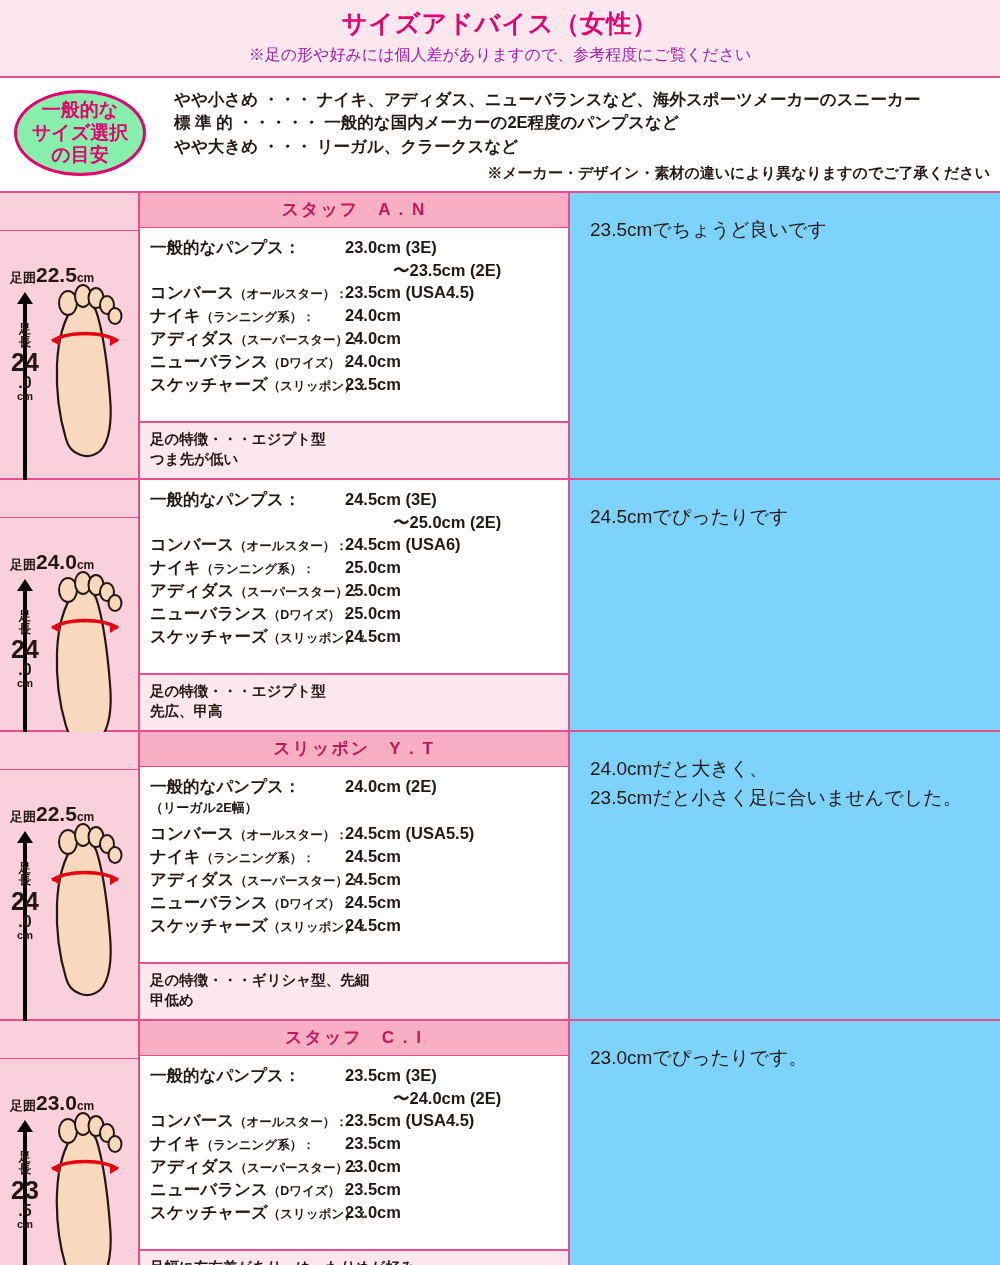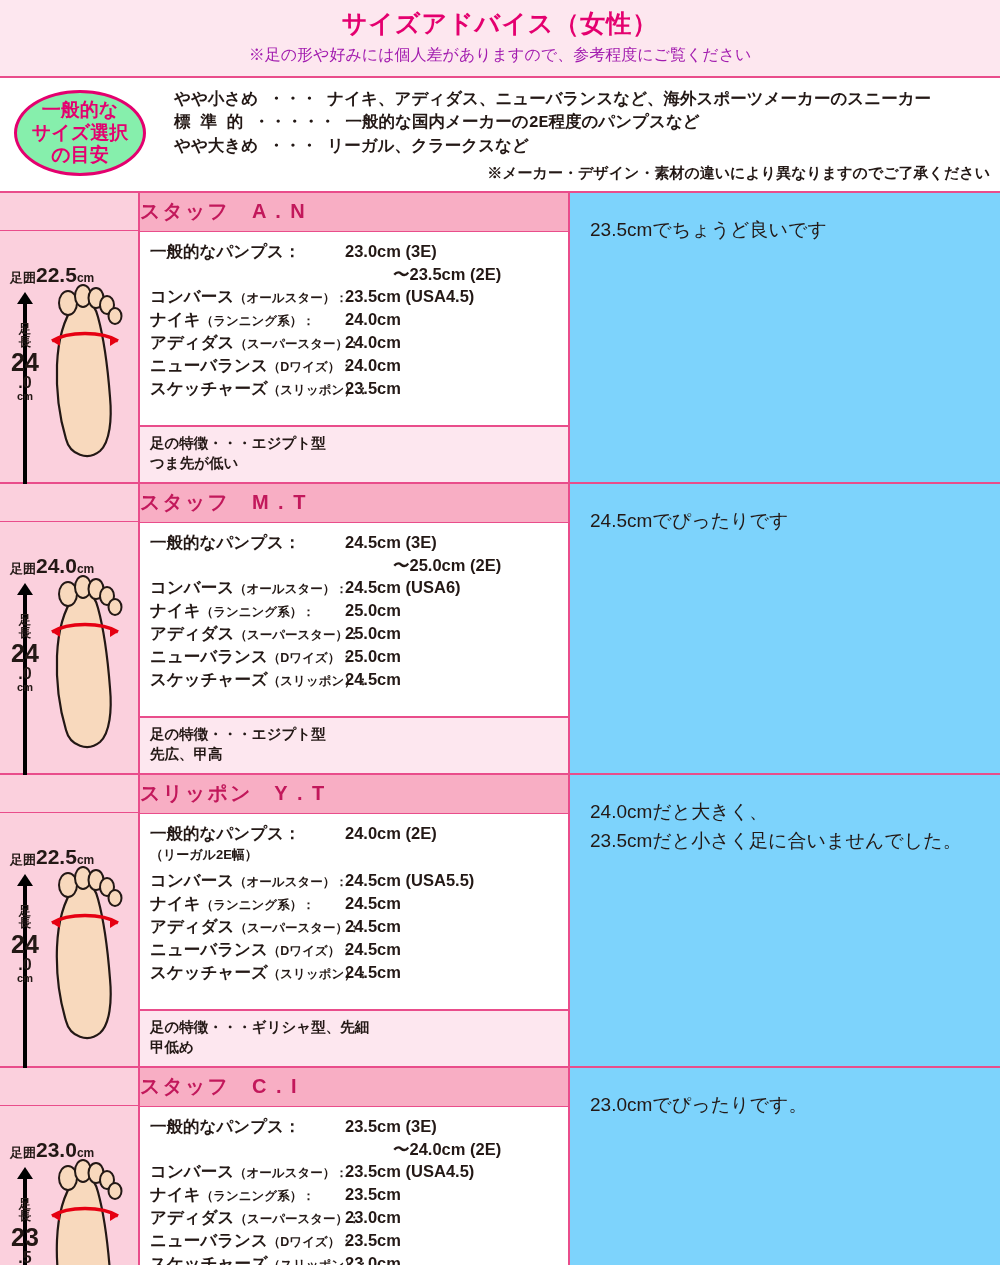--- a/index.html
+++ b/index.html
@@ -47,21 +47,20 @@
     display:flex; flex-direction:column; align-items:center; justify-content:center;
     color:#e4006f; font-weight:bold; font-size:19px; line-height:1.18;
     text-align:center;
   }
   .guide-lines {
     margin-left:168px;
     font-size:16.5px;
     line-height:1.42;
     color:#231815;
     font-weight:bold;
-    font-family:Liberation Mono, monospace;
   }
   .guide-note {
     text-align:right;
     font-size:15px;
     color:#231815;
     margin-top:6px;
     font-weight:bold;
     padding-right:4px;
   }
 
@@ -89,22 +88,22 @@
   .right-col {
     flex:1 1 auto;
     background:#7dd3fc;
     padding:22px 18px 10px 20px;
     font-size:19px;
     line-height:1.55;
     color:#231815;
   }
   .staff-name {
     background:#f8aec4;
-    text-align:left;
-    font-size:20px;
+    text-align:center;
+    font-size:17px;
     font-weight:bold;
     color:#c2185b;
     padding:5px 0 6px 0;
     letter-spacing:2px;
     border-bottom:1px solid #e94d8b;
   }
   .name-spacer {
     height:38px;
     border-bottom:1px solid #e94d8b;
     background:#fbd0dd;
@@ -283,21 +282,20 @@
           <ellipse cx="52" cy="19" rx="7.5" ry="10" fill="#f8d9bd" stroke="#231815" stroke-width="2"></ellipse>
           <ellipse cx="63" cy="26" rx="7" ry="9" fill="#f8d9bd" stroke="#231815" stroke-width="2"></ellipse>
           <ellipse cx="71" cy="37" rx="6.5" ry="8" fill="#f8d9bd" stroke="#231815" stroke-width="2"></ellipse>
           <path d="M8 62 C24 52 58 52 74 62" fill="none" stroke="#e60012" stroke-width="3.5"></path>
           <path d="M8 62 L16 57 L16 67 Z" fill="#e60012"></path>
           <path d="M74 62 L66 57 L66 67 Z" fill="#e60012"></path>
         </svg>
       </div>
     </div>
     <div class="mid-col">
-      <div class="staff-name">スタッフ　M . T</div>
       <div class="sizes">
         <div class="size-row">
           <span class="size-label">一般的なパンプス：</span>
           <span class="size-val">24.5cm (3E)</span>
         </div>
         <div class="size-cont gap">〜25.0cm (2E)</div>
         <div class="size-row">
           <span class="size-label"><span>コンバース</span><span class="small">（オールスター）：</span></span>
           <span class="size-val">24.5cm (USA6)</span>
         </div>

